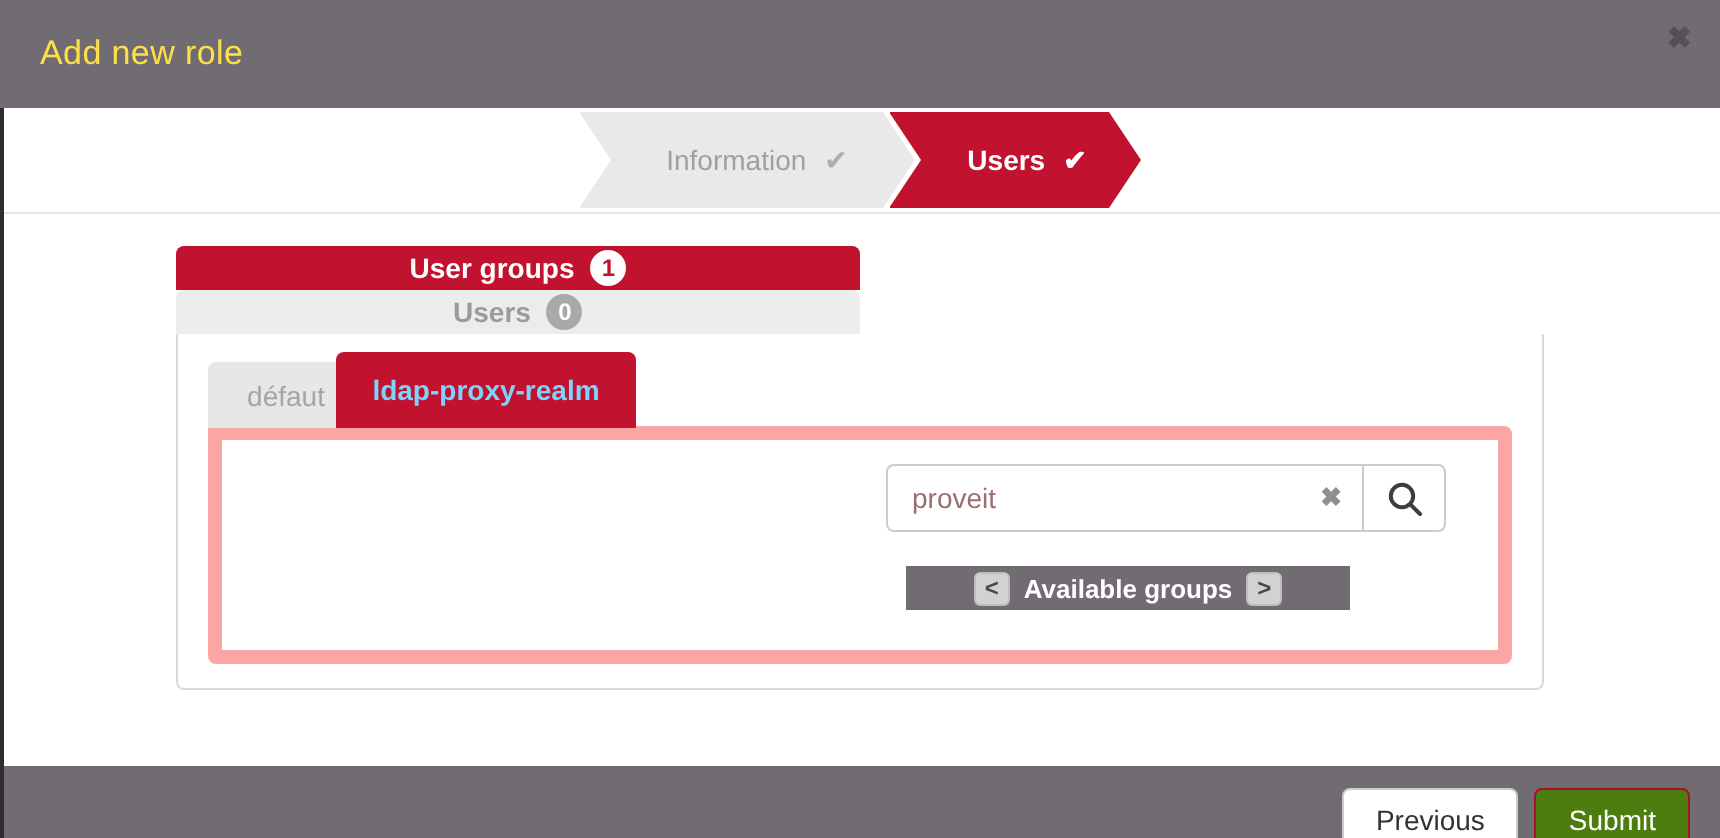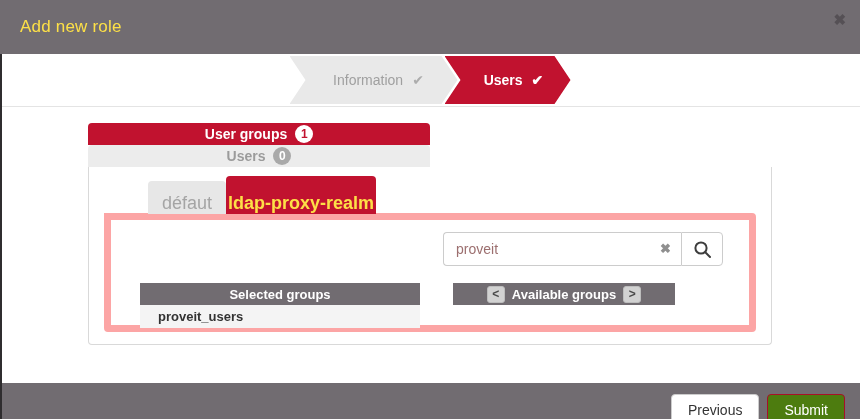--- a/index.html
+++ b/index.html
@@ -35,24 +35,24 @@
   .tab.inactive { background:#ececec; color:#9b9b9b; }
   .badge { width:18px; height:18px; border-radius:50%; font-size:12px; line-height:18px; text-align:center; font-weight:bold; }
   .badge.on { background:#fff; color:#c1122f; }
   .badge.off { background:#a9a9a9; color:#fff; }
 
   
   .outer-panel { position:absolute; left:88px; top:167px; width:684px; height:178px;
     border:1px solid #d9d9d9; border-top:none; border-radius:0 0 4px 4px; background:#fff; }
 
   
-  .realm-tab { position:absolute; z-index:3; display:flex; align-items:flex-end; justify-content:center;
-    border-radius:4px 4px 0 0; font-size:18px; cursor:pointer;margin-left:44px; }
+  .realm-tab { position:absolute; z-index:3; display:flex; align-items:center; justify-content:center;
+    border-radius:4px 4px 0 0; font-size:14px; cursor:pointer; }
   .realm-defaut { left:104px; top:181px; width:78px; height:33px; background:#e7e7e7; color:#a5a5a5; }
-  .realm-ldap { left:182px; top:176px; width:150px; height:38px; background:#c1122f; color:#fde047; font-weight:bold; }
+  .realm-ldap { left:168px; top:176px; width:150px; height:38px; background:#c1122f; color:#7dd3fc; font-weight:bold; }
 
   
   .inner-panel { position:absolute; left:104px; top:213px; width:652px; height:119px;
     border:7px solid #fca5a5; border-radius:0 4px 4px 4px; background:#fff; z-index:2; }
 
   
   .search-group { position:absolute; right:26px; top:12px; display:flex; height:34px; }
   .search-box { position:relative; width:238px; height:34px; }
   .search-input { width:238px; height:34px; border:1px solid #ccc; border-right:none;
     border-radius:4px 0 0 4px; padding:0 30px 0 12px; font-size:14px; color:#9c6f6f; outline:none;
@@ -130,28 +130,20 @@
         <span class="clear-btn">✖</span>
       </div>
       <div class="search-btn">
         <svg width="19" height="19" viewBox="0 0 19 19">
           <circle cx="8" cy="8" r="5.6" fill="none" stroke="#3d3d3d" stroke-width="2"></circle>
           <line x1="12.3" y1="12.3" x2="17" y2="17" stroke="#3d3d3d" stroke-width="2" stroke-linecap="round"></line>
         </svg>
       </div>
     </div>
 
-    <div class="list-left">
-      <div class="list-header">
-        <span>Selected groups</span>
-      </div>
-      <div class="list-row">
-        <span>proveit_users</span>
-      </div>
-    </div>
 
     <div class="list-right">
       <div class="list-header">
         <span class="shuttle-btn">&lt;</span>
         <span>Available groups</span>
         <span class="shuttle-btn">&gt;</span>
       </div>
     </div>
 
   </div>

